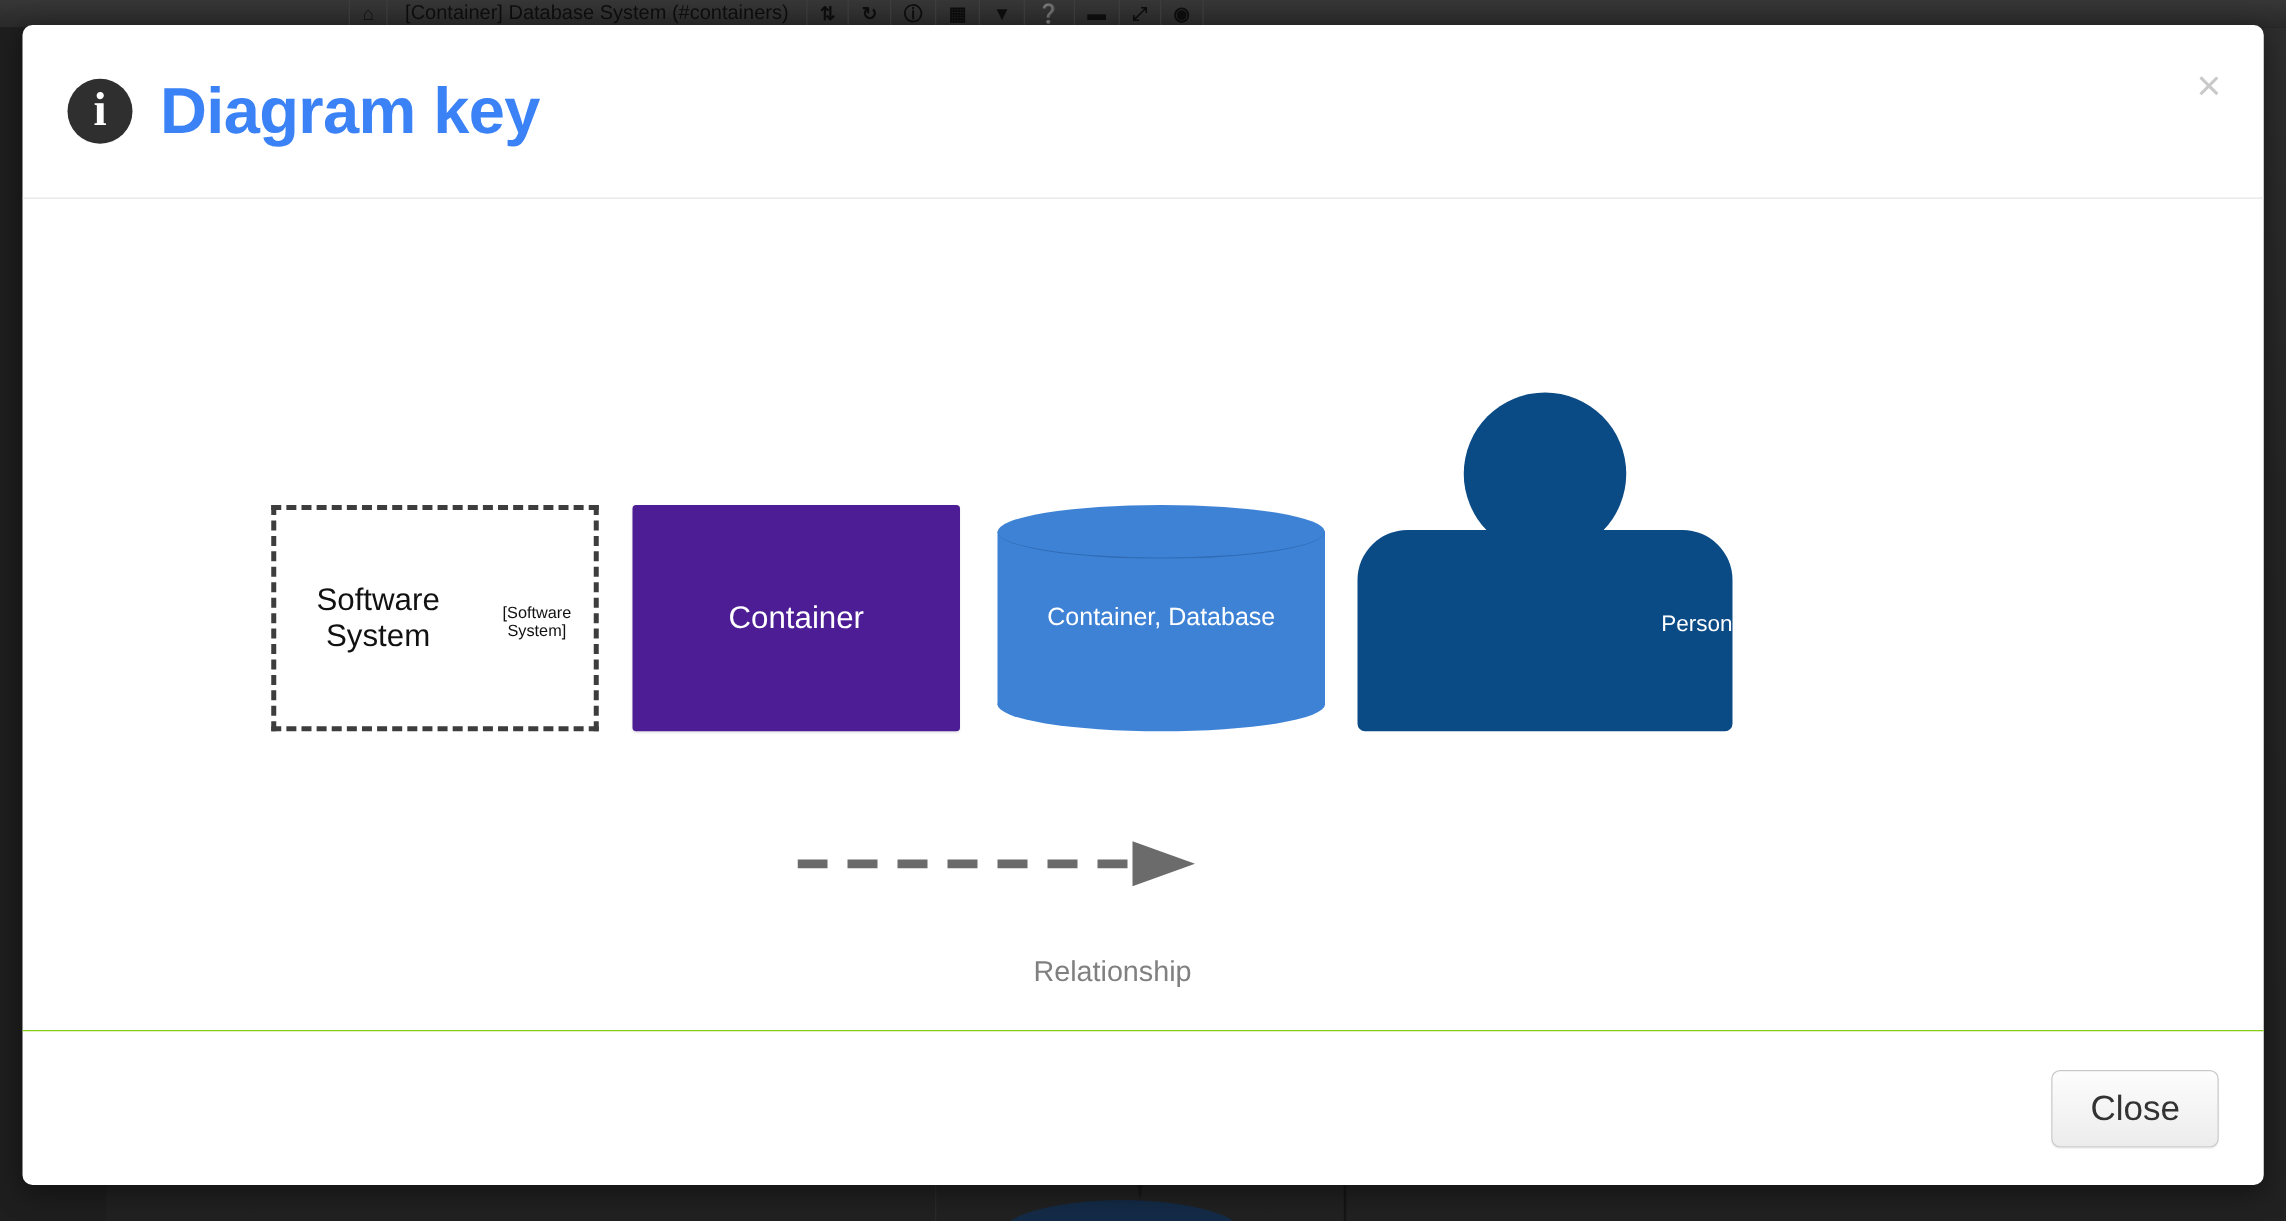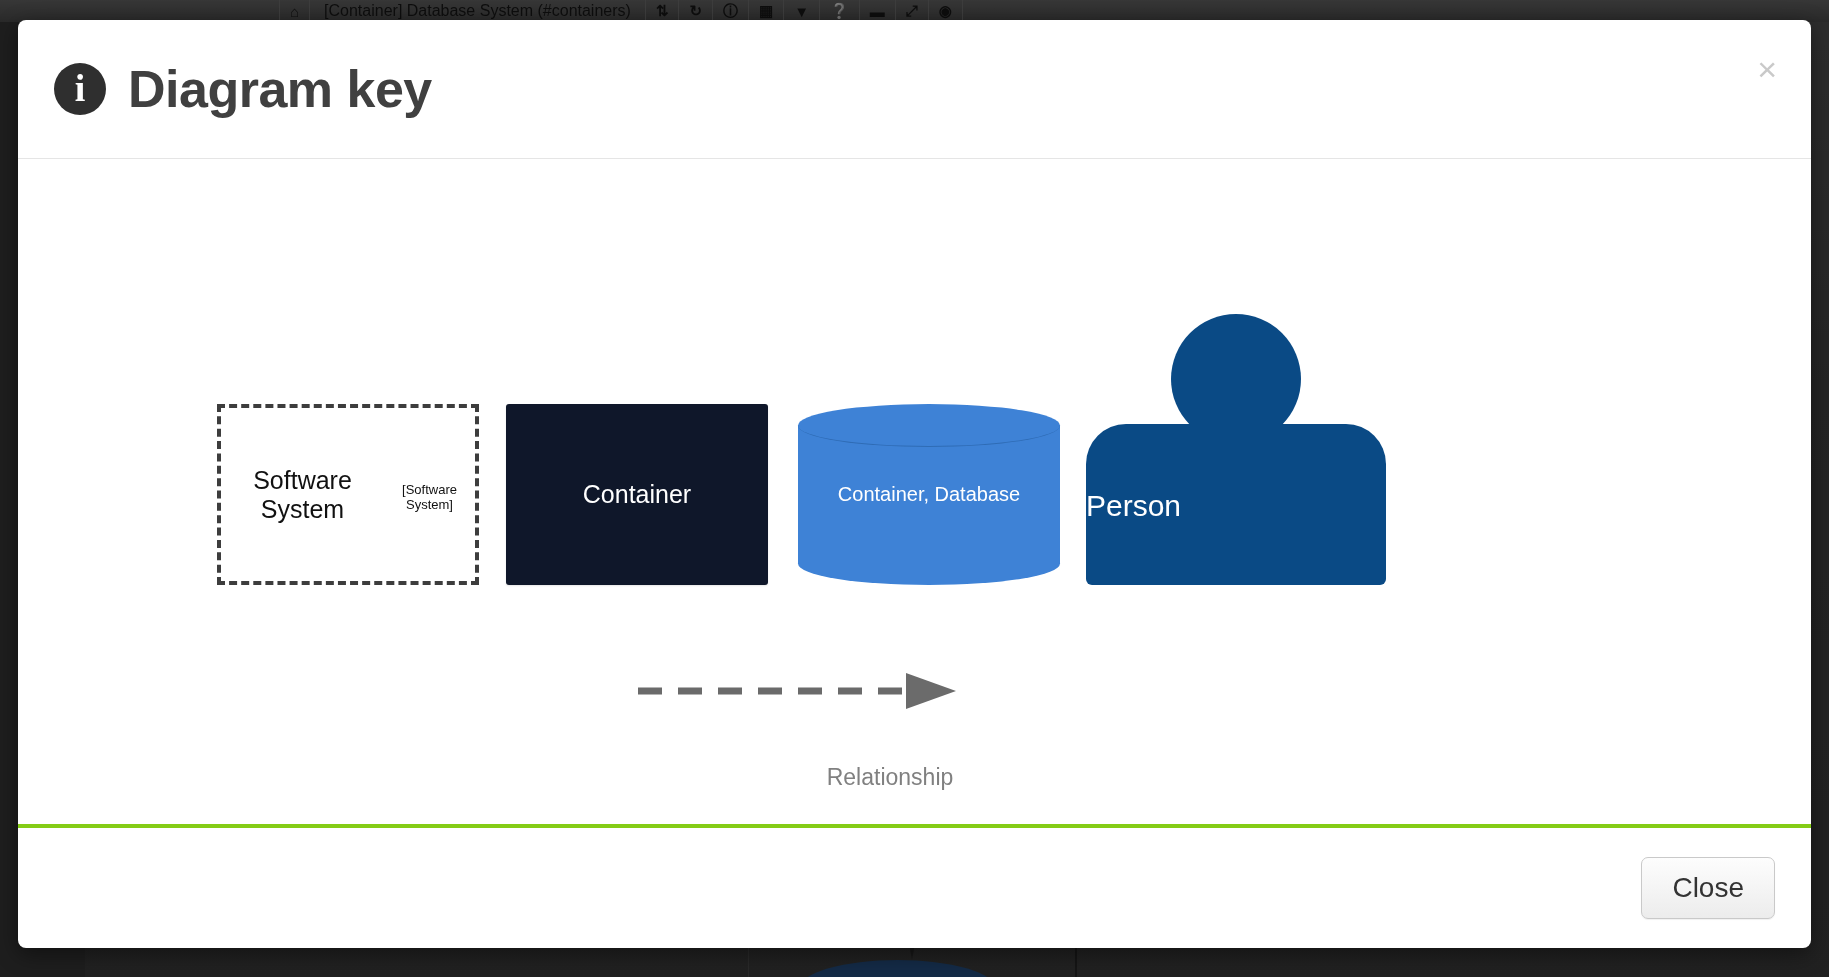--- a/index.html
+++ b/index.html
@@ -141,21 +141,21 @@
     font-size: 38px;
     font-weight: bold;
     font-family: "Liberation Serif", serif;
     line-height: 1;
     padding-bottom: 3px;
     flex: none;
   }
   #modal-title {
     font-size: 52px;
     font-weight: bold;
-    color: #404040;
+    color: #3b82f6;
     letter-spacing: -0.5px;
   }
   #modal-close-x {
     position: absolute;
     top: 32px;
     right: 34px;
     font-size: 34px;
     line-height: 1;
     color: #c9c9c9;
     cursor: pointer;
@@ -204,21 +204,21 @@
     margin-top: 4px;
   }
 
   
   #shape-container {
     position: absolute;
     left: 488px;
     top: 245px;
     width: 262px;
     height: 181px;
-    background: #0f172a;
+    background: #4c1d95;
     border-radius: 3px;
     display: flex;
     align-items: center;
     justify-content: center;
     color: #ffffff;
     font-size: 25px;
     box-shadow: 0 1px 2px rgba(0,0,0,0.10);
   }
 
   
@@ -286,23 +286,23 @@
     right: 0;
     top: 110px;
     height: 161px;
     background: #0a4a85;
     border-radius: 40px 40px 6px 6px;
   }
   #shape-person .person-label {
     position: absolute;
     left: 0; right: 0;
     top: 175px;
-    text-align: left;
+    text-align: right;
     color: #ffffff;
-    font-size: 30px;
+    font-size: 18px;
     z-index: 2;
   }
 
   
   #relationship-group {
     position: absolute;
     top: 460px;
     left: 0;
     right: 0;
   }
@@ -323,21 +323,21 @@
     color: #808080;
   }
   #relationship-label-inner {
     display: inline-block;
     margin-left: -49px;
   }
 
   
   #modal-footer {
     height: 124px;
-    border-top: 4px solid #84cc16;
+    border-top: 1px solid #84cc16;
     display: flex;
     align-items: center;
     justify-content: flex-end;
     padding: 0 36px;
     flex: none;
   }
   #close-button {
     font-family: "Liberation Sans", sans-serif;
     font-size: 28px;
     color: #333333;

